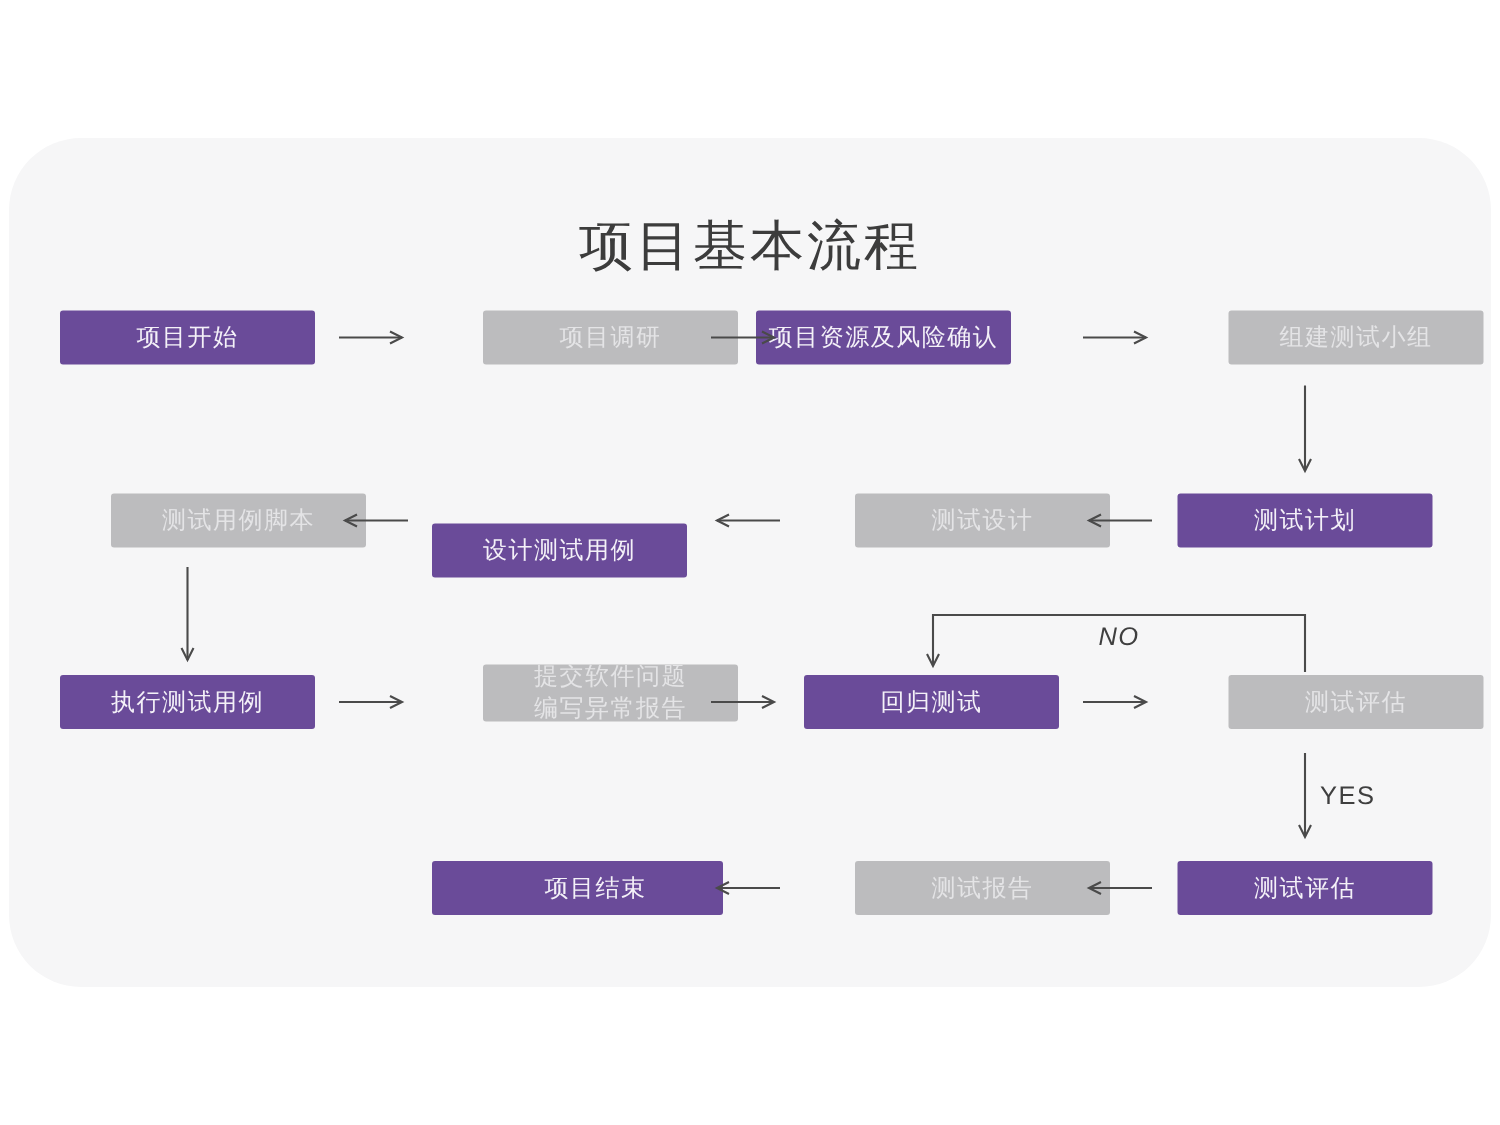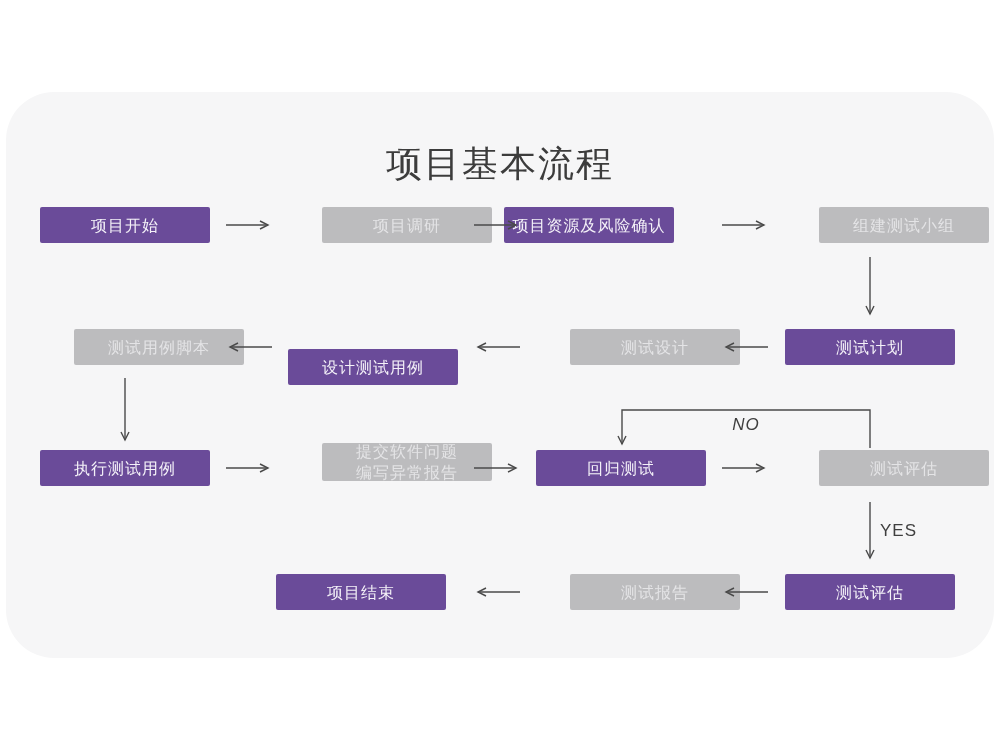--- a/index.html
+++ b/index.html
@@ -60,21 +60,21 @@
 <div class="node gray" style="left:40px;top:329px;">测试用例脚本</div>
 
 <div class="node purple" style="left:40px;top:450px;">执行测试用例</div>
 <div class="node gray tall" style="left:288px;top:443px;">提交软件问题
 编写异常报告</div>
 <div class="node purple" style="left:536px;top:450px;">回归测试</div>
 <div class="node gray" style="left:785px;top:450px;">测试评估</div>
 
 <div class="node purple" style="left:785px;top:574px;">测试评估</div>
 <div class="node gray" style="left:536px;top:574px;">测试报告</div>
-<div class="node purple" style="left:276px;top:574px;">项目结束</div>
+<div class="node purple" style="left:288px;top:574px;padding-left:24px;">项目结束</div>
 
 <svg class="arrows" viewBox="0 0 1000 750" xmlns="http://www.w3.org/2000/svg">
   <defs>
     <marker id="arr" markerWidth="14" markerHeight="14" refX="10" refY="5" orient="auto" markerUnits="userSpaceOnUse">
       <path d="M2,1 L10,5 L2,9" fill="none" stroke="#4a4a4a" stroke-width="1.4"></path>
     </marker>
   </defs>
   <g stroke="#4a4a4a" stroke-width="1.4" fill="none">
 
     <path d="M226,225 H268" marker-end="url(#arr)"></path>

